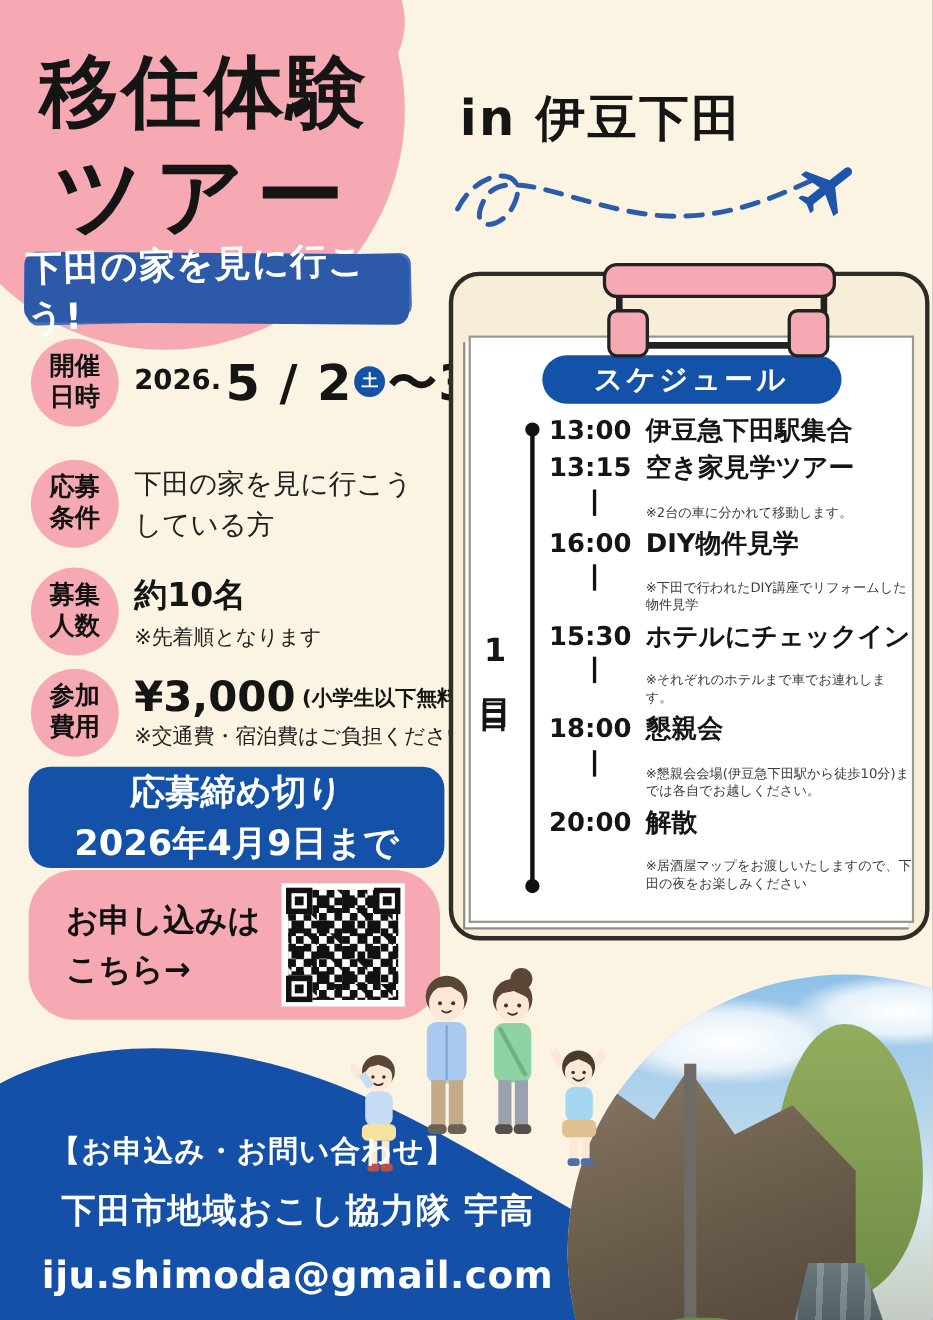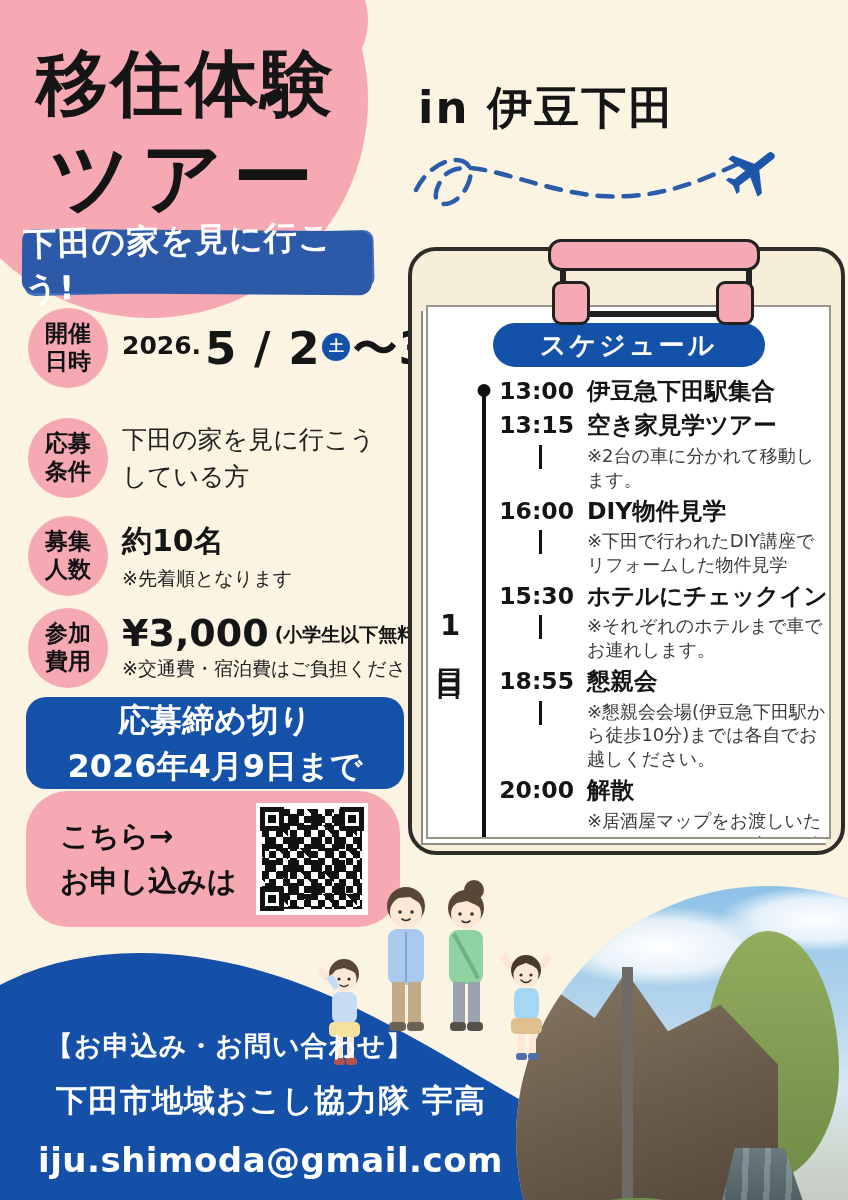--- a/index.html
+++ b/index.html
@@ -68,21 +68,21 @@
   .events{flex:1;position:relative;padding-left:32px;}
   .tl-line{position:absolute;left:10px;top:12px;bottom:10px;width:3.5px;background:#111;}
   .tl-line::before,.tl-line::after{content:"";position:absolute;left:50%;transform:translateX(-50%);width:13px;height:13px;border-radius:50%;background:#111;}
   .tl-line::before{top:-5px;} .tl-line::after{bottom:-5px;}
   .event{display:flex;margin-bottom:5px;}
   .time-col{flex:none;width:70px;display:flex;flex-direction:column;align-items:flex-end;}
   .etime{font-size:23.5px;font-weight:800;line-height:1.25;}
   .tick{width:3.5px;height:24px;background:#111;margin:4px 32px 0 0;}
   .content{flex:1;padding-left:13px;}
   .etitle{font-size:23.5px;font-weight:800;line-height:1.25;}
-  .enote{font-size:18px;color:#3C3C3C;line-height:1.33;margin-top:3px;}
+  .enote{font-size:12px;color:#3C3C3C;line-height:1.33;margin-top:18px;}
   .enote:empty{display:none;}
   
   .wave{position:absolute;left:0;top:880px;z-index:3;}
   .contact{position:absolute;left:0;top:0;width:848px;height:1200px;pointer-events:none;z-index:5;}
   .c-head{position:absolute;left:46px;top:1028px;color:#fff;font-size:27px;font-weight:700;letter-spacing:1px;}
   .c-org{position:absolute;left:56px;top:1080px;color:#fff;font-size:31px;font-weight:800;letter-spacing:1px;}
   .c-mail{position:absolute;left:38px;top:1140px;color:#fff;font-size:34px;font-weight:800;letter-spacing:0.5px;}
   
   .photo{position:absolute;left:516px;top:886px;width:504px;height:504px;border-radius:50%;overflow:hidden;z-index:4;
          background:linear-gradient(180deg,#8EC1E8 0%,#B6D6EC 26%,#D9E9F3 40%,#CFD9D2 52%,#9B958C 100%);}
@@ -181,22 +181,22 @@
     </div>
   </div>
 
   <div class="deadline">
     <span>応募締め切り</span>
     <span>2026年4月9日まで</span>
   </div>
 
   <div class="apply">
     <div class="apply-text">
+      <div>お申し込みは</div>
       <div>こちら→</div>
-      <div>お申し込みは</div>
     </div>
     <div class="qr">
       <div class="qr-inner"></div>
       <div class="finder f-tl"></div>
       <div class="finder f-tr"></div>
       <div class="finder f-bl"></div>
     </div>
   </div>
 
   <div class="board">
@@ -248,21 +248,21 @@
               <span class="tick"></span>
             </div>
             <div class="content">
               <div class="etitle">ホテルにチェックイン</div>
               <div class="enote">※それぞれのホテルまで車でお連れします。</div>
             </div>
           </div>
 
           <div class="event">
             <div class="time-col">
-              <span class="etime">18:55</span>
+              <span class="etime">18:00</span>
               <span class="tick"></span>
             </div>
             <div class="content">
               <div class="etitle">懇親会</div>
               <div class="enote">※懇親会会場(伊豆急下田駅から徒歩10分)までは各自でお越しください。</div>
             </div>
           </div>
 
           <div class="event">
             <div class="time-col">

